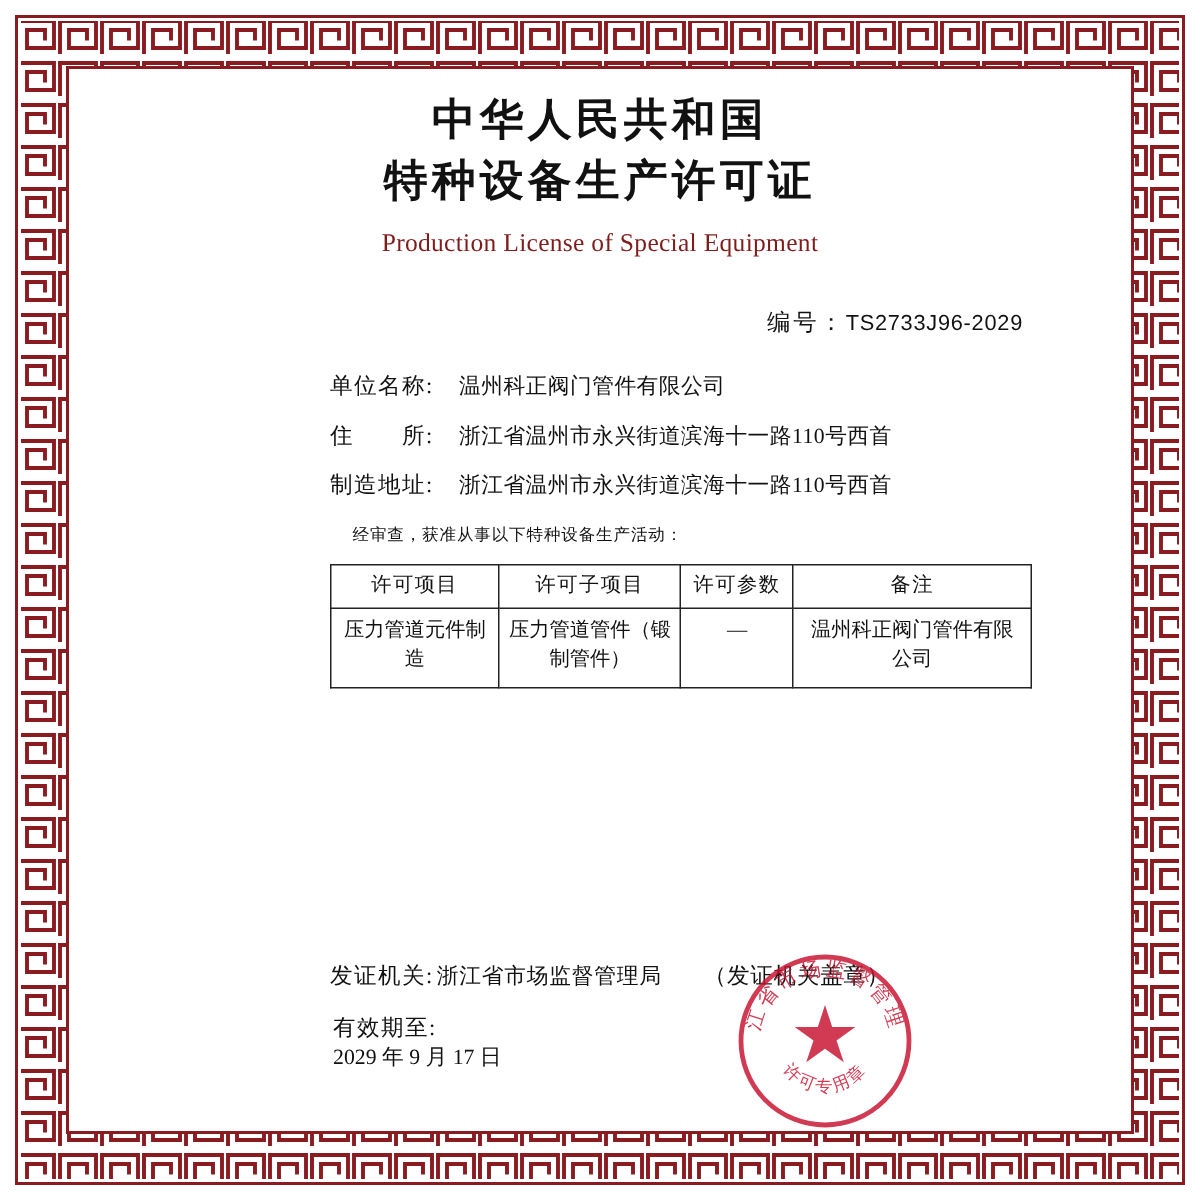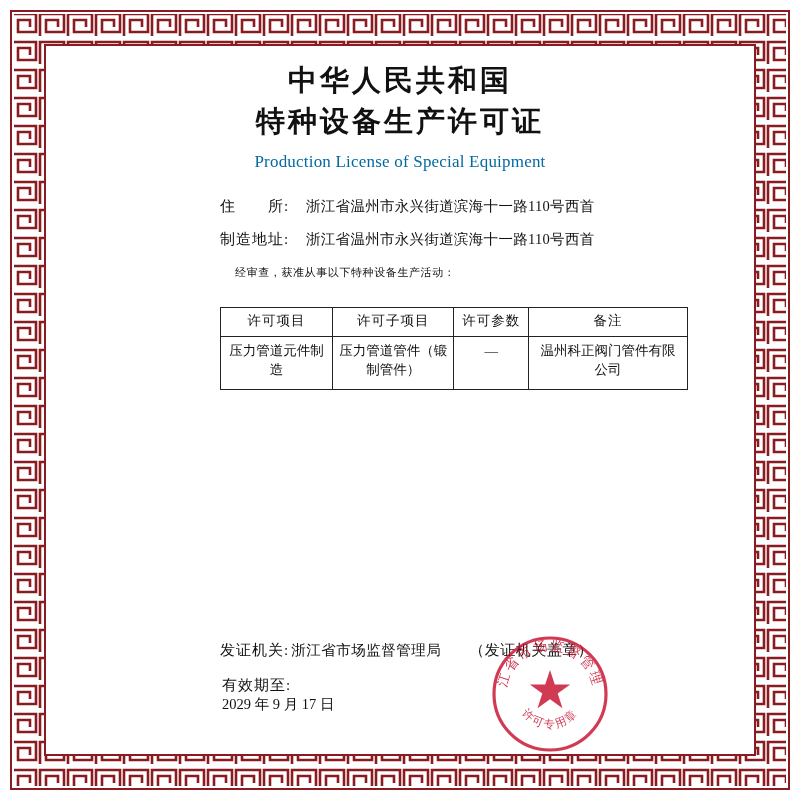--- a/index.html
+++ b/index.html
@@ -62,21 +62,21 @@
     font-weight: bold;
     font-size: 29px;
     letter-spacing: 3px;
     line-height: 1.42;
     color: #111;
   }
   .title-en1, .title-en2 {
     font-family: "Liberation Serif", serif;
     font-size: 17px;
     line-height: 1.5;
-    color: #0369a1;
+    color: #7f1d1d;
     letter-spacing: 0.2px;
   }
   .title-en1 { margin-top: 7px; }
 
   .serial-row {
     margin-top: 30px;
     text-align: right;
     padding-right: 58px;
     font-size: 15.5px;
     letter-spacing: 0.5px;
@@ -107,21 +107,21 @@
 
   .statement {
     margin-top: 16px;
     padding-left: 175px;
     font-size: 11px;
     letter-spacing: 0.6px;
   }
 
   
   .table-wrap {
-    margin-top: 27px;
+    margin-top: 12px;
     padding-left: 160px;
     padding-right: 52px;
   }
   table.license-table {
     border-collapse: collapse;
     width: 100%;
     font-size: 13.5px;
   }
   table.license-table th,
   table.license-table td {
@@ -206,22 +206,29 @@
   </svg>
 
   <div class="content">
 
     <div class="title-block">
       <div class="title-cn1">中华人民共和国</div>
       <div class="title-cn2">特种设备生产许可证</div>
       <div class="title-en1">Production License of Special Equipment</div>
     </div>
 
+    <div class="serial-row">
+      <span class="serial-label">编号：</span><span class="serial-value">TS2733J96-2029</span>
+    </div>
 
     <div class="fields">
+      <div class="field-row">
+        <span class="field-label">单位名称:</span>
+        <span class="field-value">温州科正阀门管件有限公司</span>
+      </div>
       <div class="field-row">
         <span class="field-label">住　　所:</span>
         <span class="field-value">浙江省温州市永兴街道滨海十一路110号西首</span>
       </div>
       <div class="field-row">
         <span class="field-label">制造地址:</span>
         <span class="field-value">浙江省温州市永兴街道滨海十一路110号西首</span>
       </div>
     </div>
 

